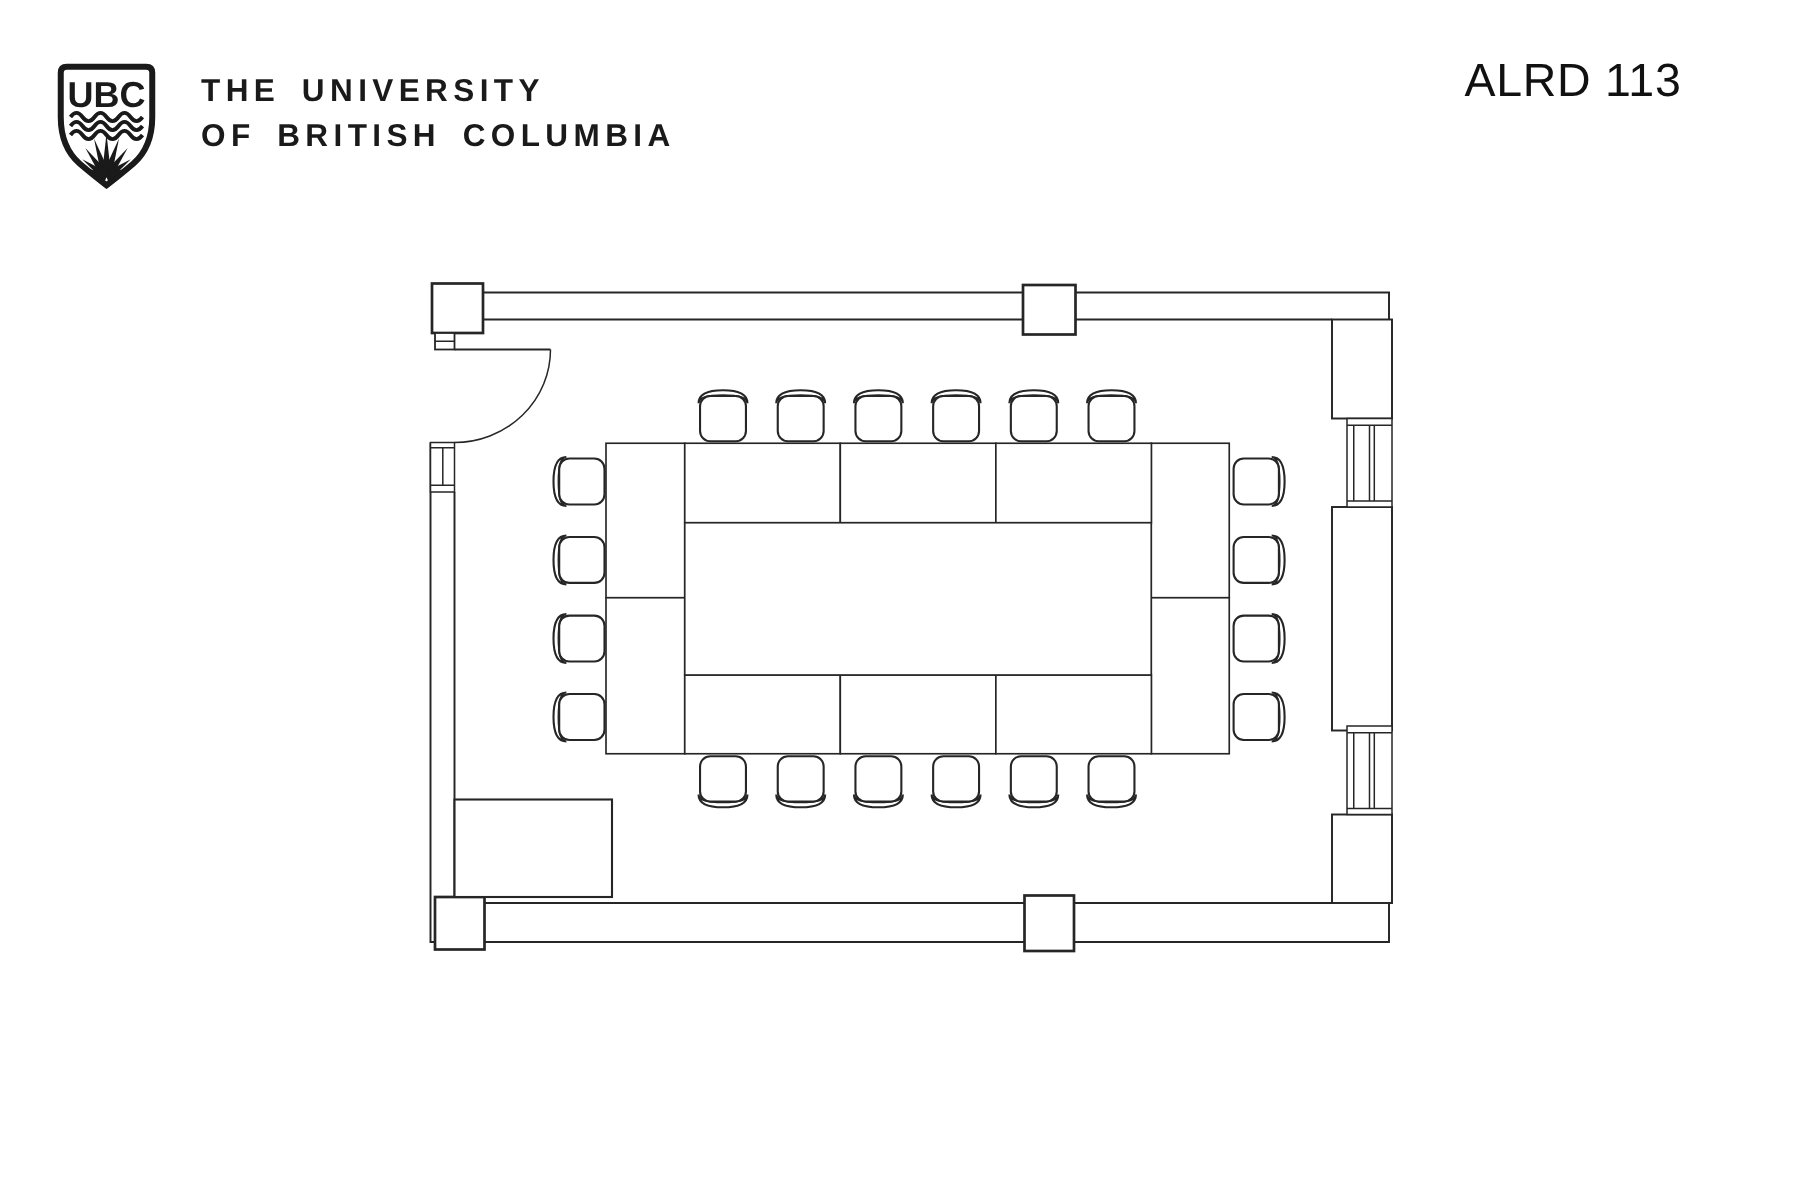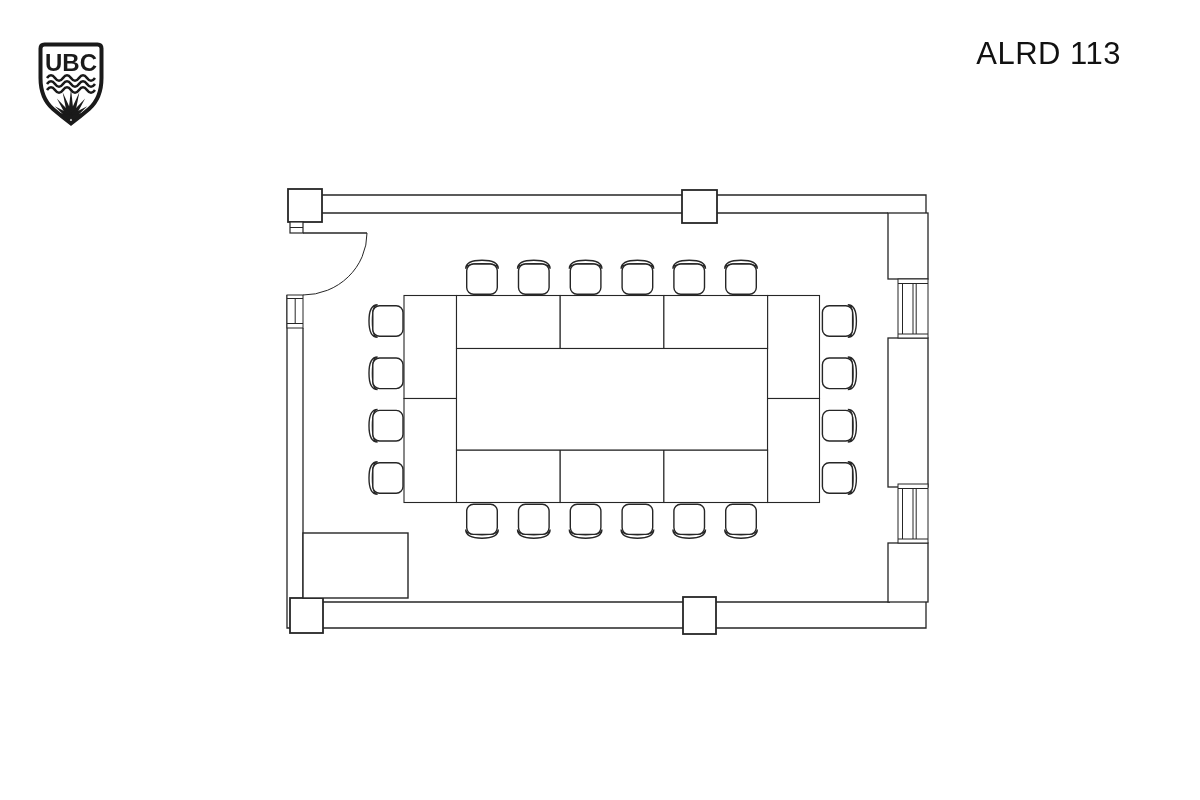--- a/index.html
+++ b/index.html
@@ -43,20 +43,24 @@
 
       <g stroke="#1a1a1a" stroke-width="2.6" fill="none">
         <path d="M9,36 q4,-5.5 8,0 q4,5.5 8,0 q4,-5.5 8,0 q4,5.5 8,0 q4,-5.5 8,0 q4,5.5 8,0"></path>
         <path d="M9,42 q4,-5.5 8,0 q4,5.5 8,0 q4,-5.5 8,0 q4,5.5 8,0 q4,-5.5 8,0 q4,5.5 8,0"></path>
         <path d="M9,48 q4,-5.5 8,0 q4,5.5 8,0 q4,-5.5 8,0 q4,5.5 8,0 q4,-5.5 8,0 q4,5.5 8,0"></path>
       </g>
       <text x="33" y="29" text-anchor="middle" class="mono" font-size="24" fill="#1a1a1a">UBC</text>
     </g>
   </svg>
 
+  <div class="wordmark">
+    <div>THE UNIVERSITY</div>
+    <div>OF BRITISH COLUMBIA</div>
+  </div>
 
   <div class="room-code">ALRD 113</div>
 
   <svg class="plan-svg" viewBox="270 170 680 480">
     <defs>
       <g id="chair">
         <path d="M-16.3,-9 C-16.3,-15.8 -9.5,-17.6 0,-17.6 C9.5,-17.6 16.3,-15.8 16.3,-9
                  C16.3,-12.9 9.5,-14.2 0,-14.2 C-9.5,-14.2 -16.3,-12.9 -16.3,-9 Z" fill="#ffffff" stroke="#262626" stroke-width="1.4"></path>
         <rect x="-15.3" y="-13.8" width="30.6" height="30.2" rx="6.8" fill="#ffffff" stroke="#262626" stroke-width="1.4"></rect>
       </g>

